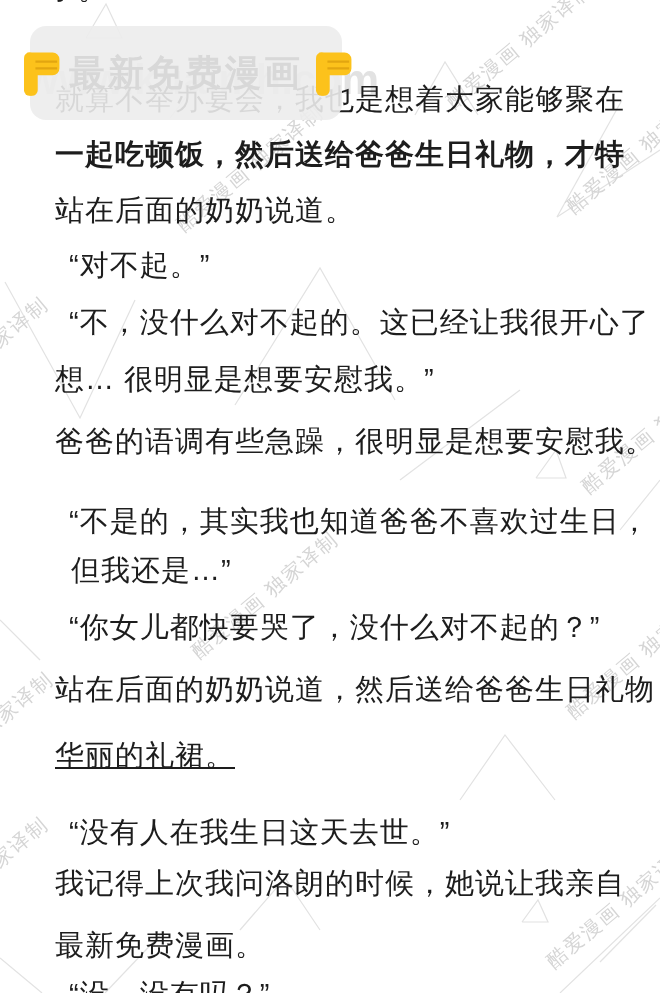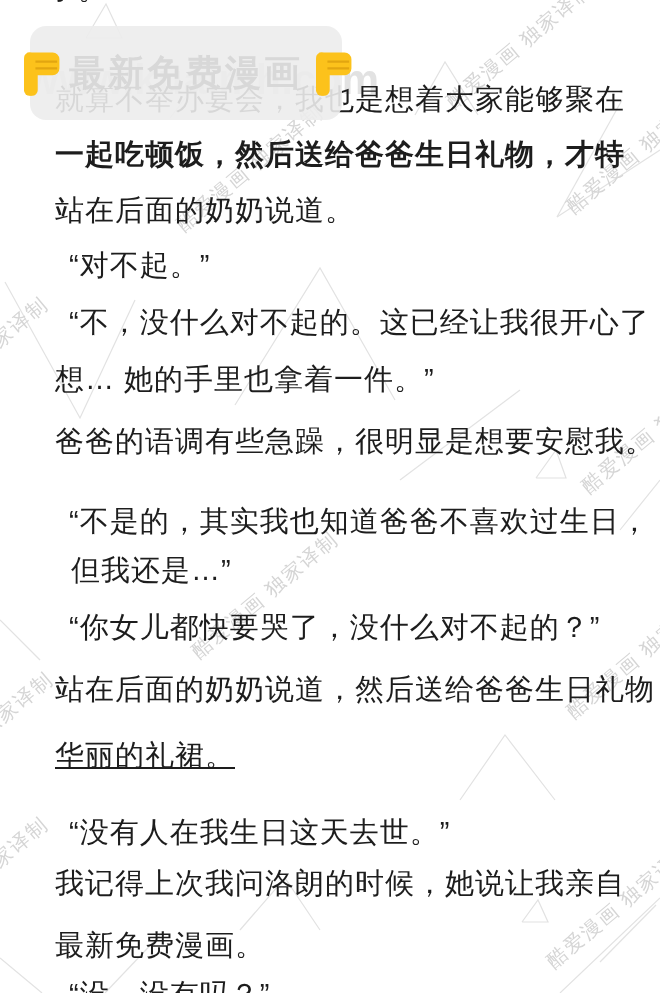--- a/index.html
+++ b/index.html
@@ -99,21 +99,21 @@
   </div>
 
   <div id="content-layer">
     <div class="top-partial">了。”</div>
     <div id="lines">
         <div class="text-line" style="top: 82px;">就算不举办宴会，我也是想着大家能够聚在</div>
         <div class="text-line" style="top: 137px; font-weight: bold;">一起吃顿饭，然后送给爸爸生日礼物，才特</div>
         <div class="text-line" style="top: 193px;">站在后面的奶奶说道。</div>
         <div class="text-line dialogue" style="top: 248px;">“对不起。”</div>
         <div class="text-line dialogue" style="top: 305px;">“不，没什么对不起的。这已经让我很开心了</div>
-        <div class="text-line" style="top: 362px;">想… 她的手里也拿着一件。”</div>
+        <div class="text-line" style="top: 362px;">想… 很明显是想要安慰我。”</div>
         <div class="text-line" style="top: 424px;">爸爸的语调有些急躁，很明显是想要安慰我。</div>
         <div class="text-line dialogue" style="top: 504px;">“不是的，其实我也知道爸爸不喜欢过生日，</div>
         <div class="text-line" style="top: 553px; margin-left: 16px;">但我还是…”</div>
         <div class="text-line dialogue" style="top: 610px;">“你女儿都快要哭了，没什么对不起的？”</div>
         <div class="text-line" style="top: 672px;">站在后面的奶奶说道，然后送给爸爸生日礼物</div>
         <div class="text-line" style="top: 738px; text-decoration: underline;">华丽的礼裙。</div>
         <div class="text-line dialogue" style="top: 815px;">“没有人在我生日这天去世。”</div>
         <div class="text-line" style="top: 866px;">我记得上次我问洛朗的时候，她说让我亲自</div>
         <div class="text-line" style="top: 928px;">最新免费漫画。</div>
         <div class="text-line dialogue" style="top: 977px;">“没，没有吗？”</div>

